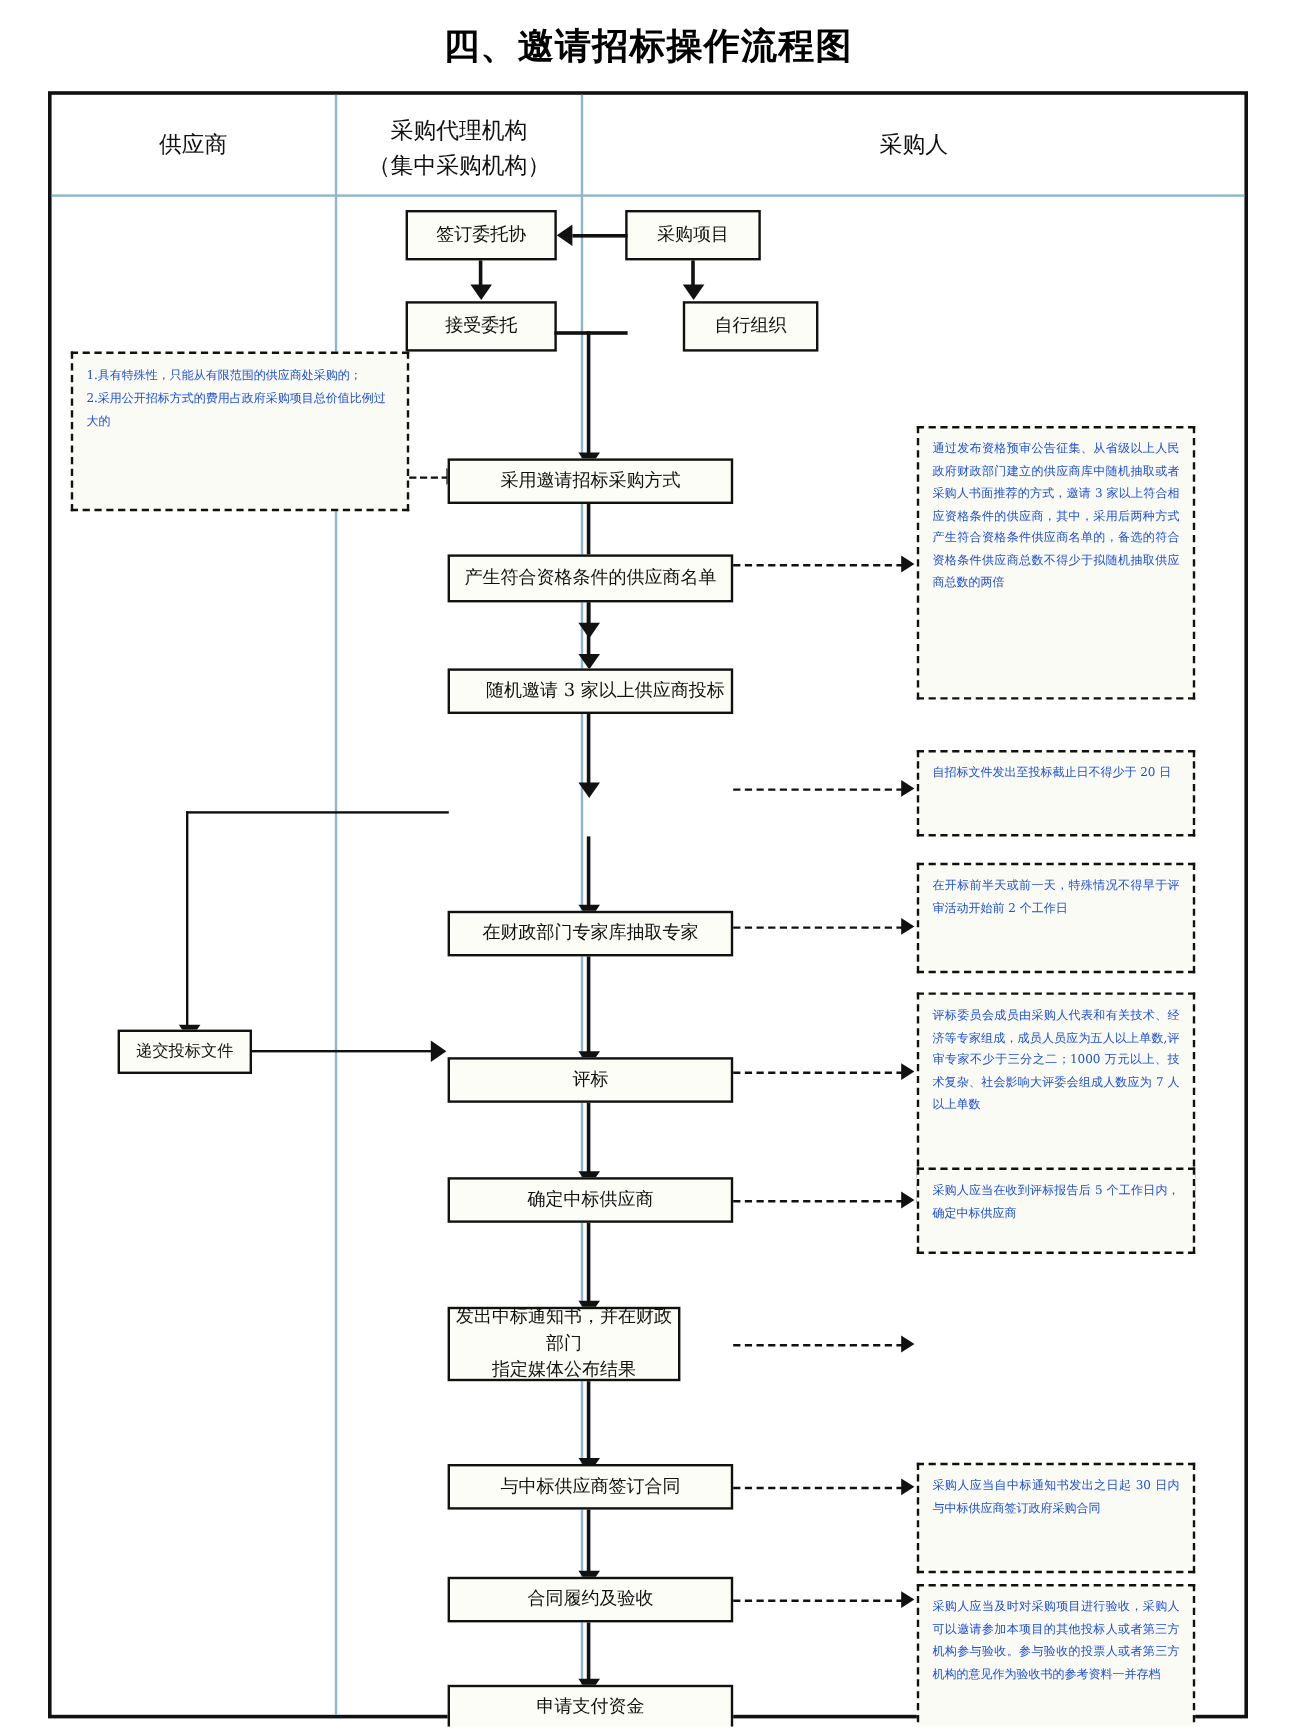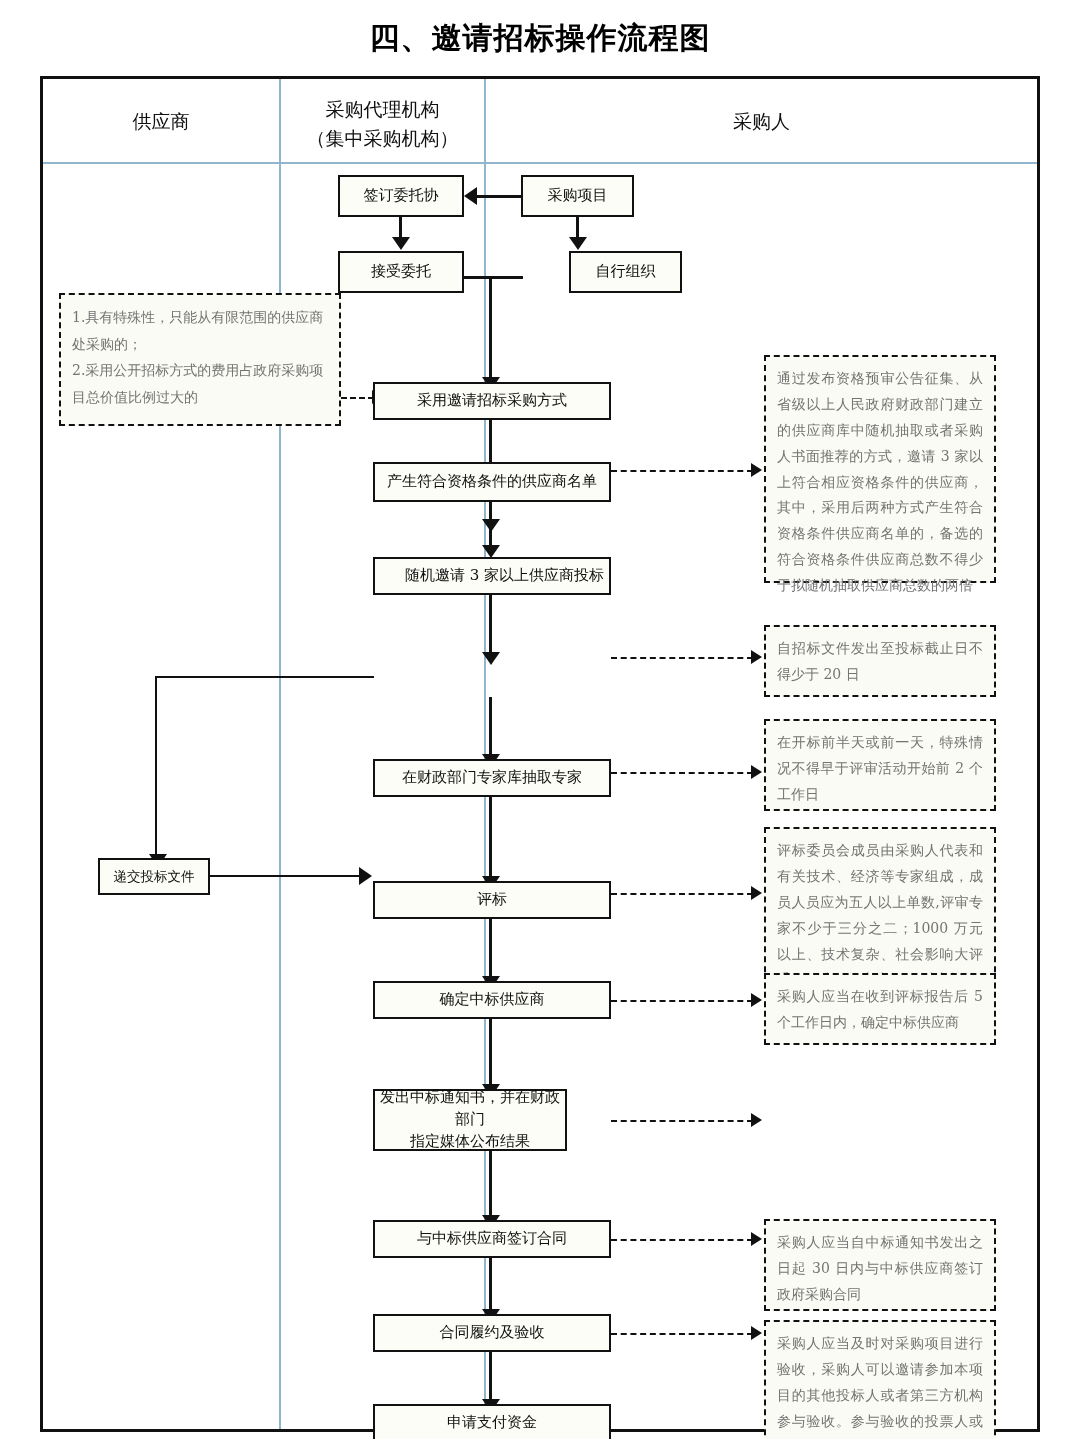--- a/index.html
+++ b/index.html
@@ -77,23 +77,23 @@
     color: #111111;
     padding: 2px 4px;
   }
   
   .note {
     position: absolute;
     box-sizing: border-box;
     border: 2px dashed #111111;
     background: #fbfbf5;
     font-family: "DejaVu Serif", "Liberation Serif", serif;
-    font-size: 14px;
+    font-size: 10px;
     line-height: 1.85;
-    color: #737373;
+    color: #1d4ed8;
     padding: 9px 11px;
     text-align: justify;
   }
   
   .vline {
     position: absolute;
     width: 3px;
     background: #111111;
   }
   .hline {

